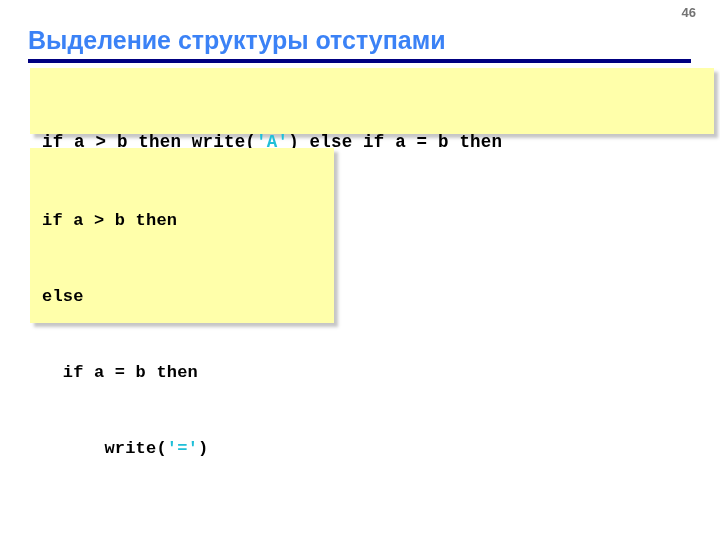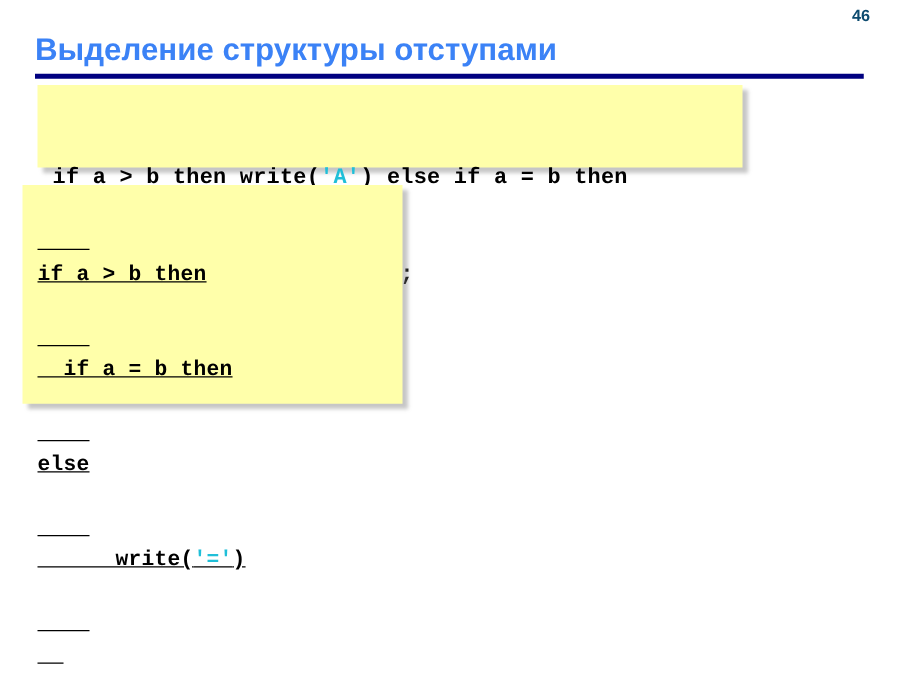--- a/index.html
+++ b/index.html
@@ -24,21 +24,21 @@
   }
 
   
   .page-number {
     position: absolute;
     top: 6px;
     right: 24px;
     font-family: "Liberation Sans", sans-serif;
     font-size: 13px;
     font-weight: bold;
-    color: #0c4a6e;
+    color: #737373;
     letter-spacing: 0px;
     line-height: 1;
   }
 
   
   .title-block {
     position: absolute;
     left: 28px;
     top: 25px;
     width: 664px;
@@ -79,39 +79,38 @@
   }
 
   .str {
     color: #20bfd8;
   }
 
   
   #code-box-compact {
     left: 30px;
     top: 68px;
-    width: 564px;
+    width: 684px;
     height: 66px;
     padding: 9px 0 0 12px;
     font-size: 17.5px;
     line-height: 26px;
     letter-spacing: 0.2px;
   }
 
   
   #code-box-indented {
-    left: 18px;
+    left: 30px;
     top: 148px;
     width: 304px;
     height: 175px;
     padding: 9px 0 0 12px;
     font-size: 17px;
     line-height: 25.4px;
     letter-spacing: 0.2px;
-    text-decoration: underline;
   }
 </style>
 </head>
 <body>
 
 <div class="slide">
 
   <div class="page-number">46</div>
 
   <div class="title-block">
@@ -120,19 +119,19 @@
 
   <div class="title-rule"></div>
 
   <div class="code-box" id="code-box-compact">
     <div class="code-line"><span>if a &gt; b then write(</span><span class="str">'А'</span><span>) else if a = b then</span></div>
     <div class="code-line"><span>write(</span><span class="str">'='</span><span>) else write(</span><span class="str">'Б'</span><span>);</span></div>
   </div>
 
   <div class="code-box" id="code-box-indented">
     <div class="code-line"><span>if a &gt; b then</span></div>
+    <div class="code-line"><span>else</span></div>
     <div class="code-line"><span>  if a = b then</span></div>
-    <div class="code-line"><span>else</span></div>
     <div class="code-line"><span>      write(</span><span class="str">'='</span><span>)</span></div>
     
   </div>
 
 </div>
 
 </body></html>

